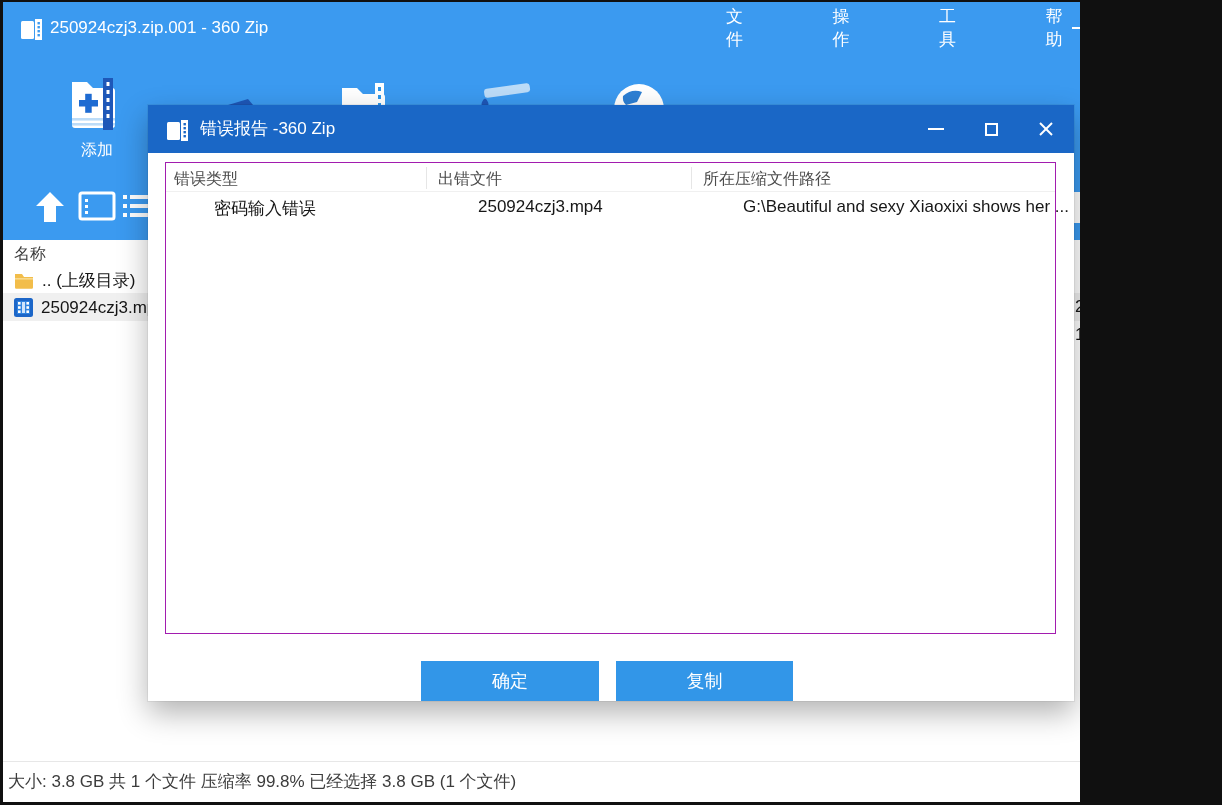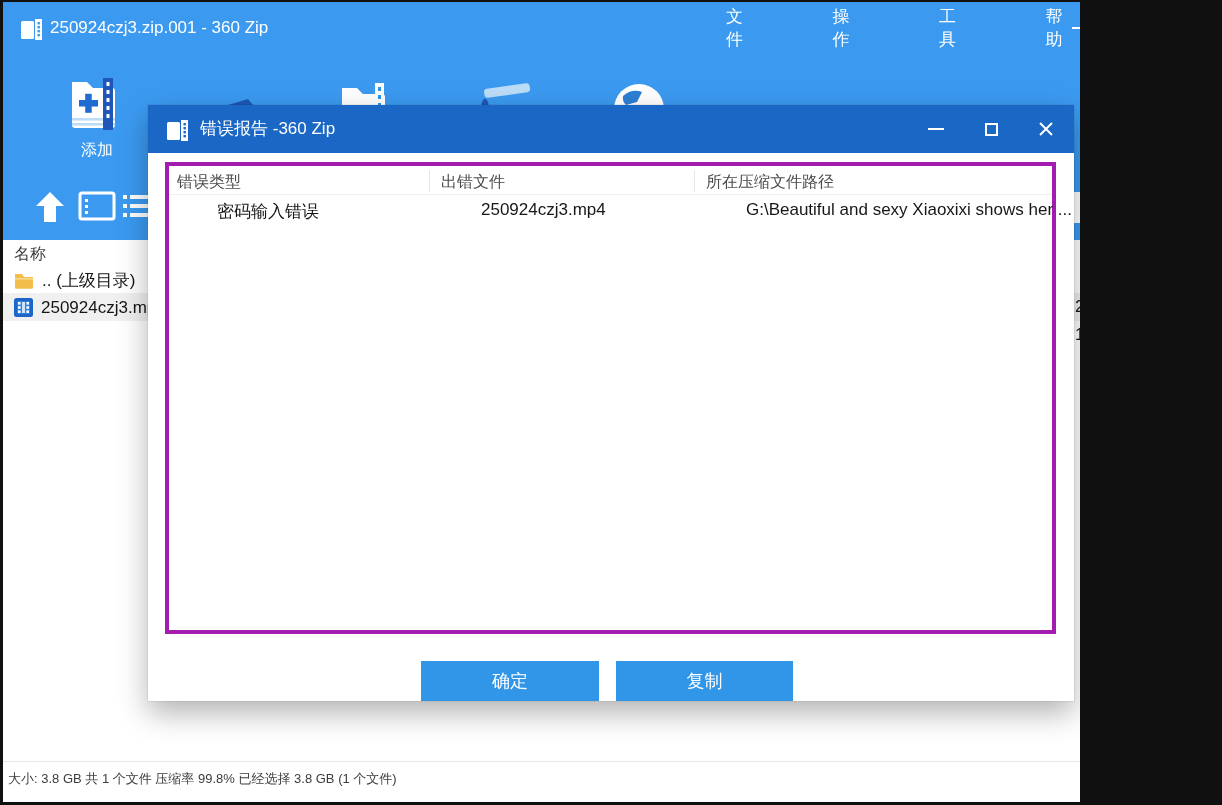--- a/index.html
+++ b/index.html
@@ -30,30 +30,30 @@
   
   .list-header{left:14px;top:244px;font-size:16px;color:#3a3a3a;}
   .col-sep{left:1175px;top:240px;width:1px;height:28px;background:#dcdcdc;}
   .filerow{left:3px;height:27px;display:flex;align-items:center;font-size:17px;color:#161616;}
   .row-sel{left:3px;top:293px;width:1173px;height:28px;background:var(--selection-gray);}
   .row-name{margin-left:8px;white-space:nowrap;}
   .date-cell{left:1075px;top:293px;height:28px;line-height:28px;font-size:17px;color:#161616;}
 
   
   .status-sep{left:3px;top:761px;width:1216px;height:1px;background:#e7e7e7;}
-  .status-text{left:8px;top:770px;font-size:13px;color:#3c3c3c;}
+  .status-text{left:8px;top:770px;font-size:17px;color:#3c3c3c;}
   .orange-dot{left:1097px;top:763px;width:9px;height:9px;border-radius:50%;background:var(--status-orange);}
 
   
   .dialog{left:148px;top:105px;width:926px;height:596px;background:#fff;z-index:10;
           box-shadow:0 12px 28px rgba(0,0,0,.30),0 0 0 1px rgba(0,0,0,.05);}
   .dlg-titlebar{position:absolute;left:0;top:0;width:100%;height:48px;background:var(--deep-blue);}
   .dlg-title{position:absolute;left:52px;top:0;height:48px;line-height:48px;color:#fff;font-size:17px;}
   .dlg-ctl{position:absolute;top:11px;width:30px;height:26px;display:flex;align-items:center;justify-content:center;cursor:pointer;}
-  .listbox{position:absolute;left:17px;top:57px;width:891px;height:472px;border:4px solid #a21caf;background:#fff;}
+  .listbox{position:absolute;left:17px;top:57px;width:891px;height:472px;border:1px solid #a21caf;background:#fff;}
   .hdr-cell{position:absolute;top:6px;font-size:16px;color:#4c4c4c;white-space:nowrap;}
   .hdr-sep{position:absolute;top:4px;width:1px;height:22px;background:#e6e6e6;}
   .hdr-underline{position:absolute;left:0;top:28px;width:100%;height:1px;background:#f0f0f0;}
   .row-cell{position:absolute;top:34px;font-size:17px;color:#171717;white-space:nowrap;margin-left:40px;}
   .dlg-btn{position:absolute;top:556px;height:40px;background:var(--button-blue);color:#fff;border:none;font-size:18px;cursor:pointer;}
 </style>
 </head>
 <body>
 
 <div class="screen">

